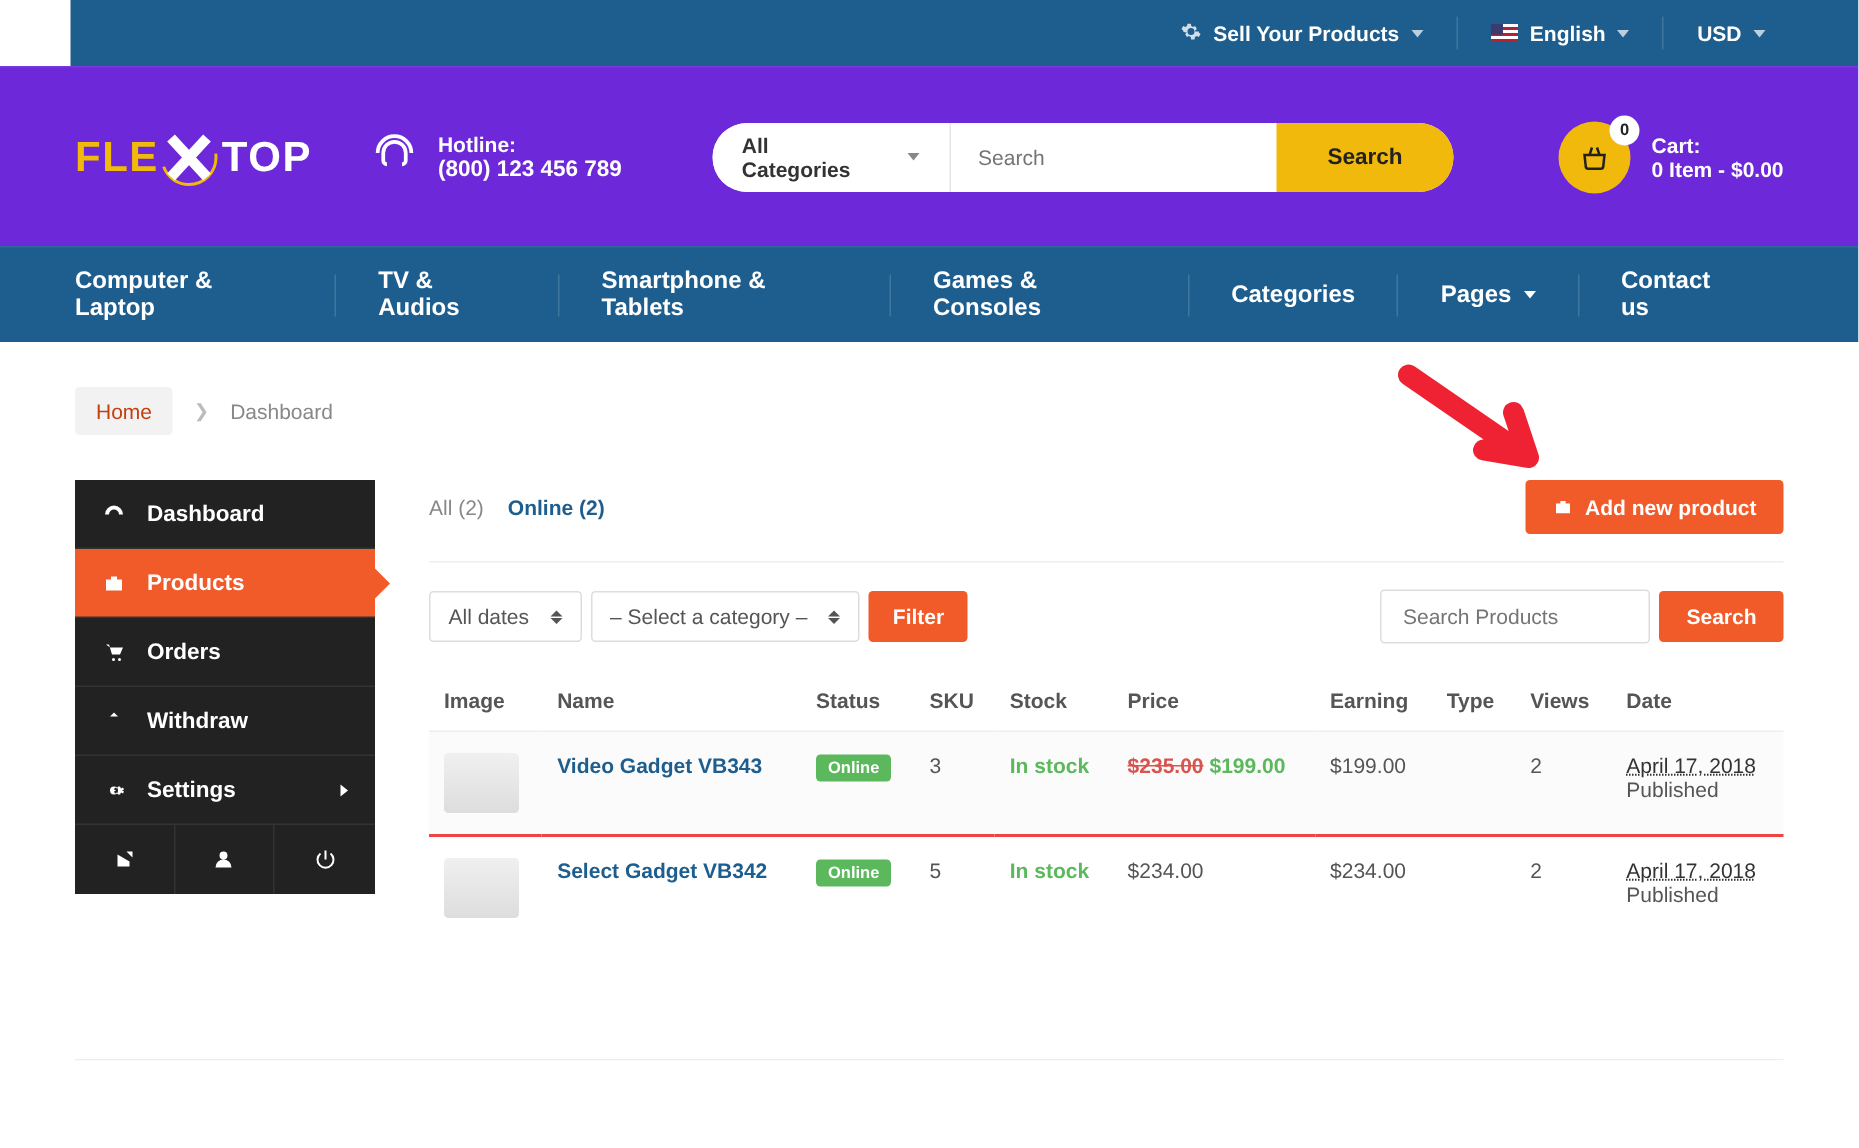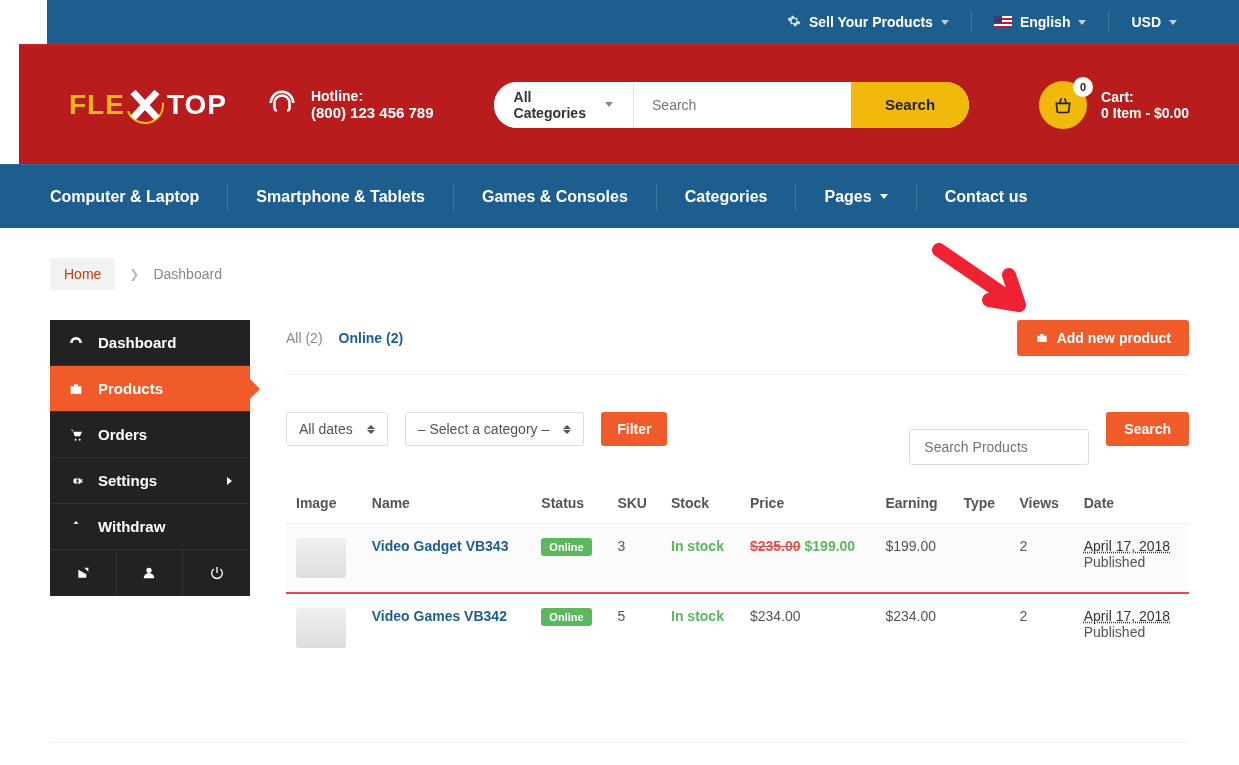--- a/index.html
+++ b/index.html
@@ -7,21 +7,21 @@
 
 .topbar { background: #1e5e8e; height: 44px; display: flex; justify-content: flex-end; align-items: center; padding: 0 40px; gap: 0; margin-left: 47px; }
 .topbar .item { display: flex; align-items: center; gap: 8px; color: #fff; font-size: 14px; font-weight: 600; padding: 0 22px; border-left: 1px solid rgba(255,255,255,0.15); height: 22px; cursor: pointer; }
 .topbar .item:first-child { border-left: none; }
 .chevron-down { display: inline-block; width: 0; height: 0; border-left: 4px solid transparent; border-right: 4px solid transparent; border-top: 5px solid rgba(255,255,255,0.7); }
 .gear-icon svg { width: 14px; height: 14px; fill: rgba(255,255,255,0.8); }
 .flag { width: 18px; height: 12px; background: linear-gradient(#b22234,#b22234); position: relative; display: inline-block; }
 .flag::before { content: ""; position: absolute; inset: 0; background: repeating-linear-gradient(0deg,#b22234 0 2px,#fff 2px 4px); }
 .flag::after { content: ""; position: absolute; top: 0; left: 0; width: 8px; height: 7px; background: #3c3b6e; }
 
-.header { background: #b91c1c; height: 120px; display: flex; align-items: center; padding: 17px 50px; gap: 40px; border-top: 1px solid rgba(255,255,255,0.08); margin-left: 19px; }
+.header { background: #6d28d9; height: 120px; display: flex; align-items: center; padding: 17px 50px; gap: 40px; border-top: 1px solid rgba(255,255,255,0.08); }
 .logo { display: flex; align-items: center; gap: 0; font-size: 28px; font-weight: 800; color: #fff; letter-spacing: 1px; }
 .logo .flex { color: #f0b90b; }
 .logo-x { width: 38px; height: 38px; position: relative; margin: 0 2px; }
 .logo-x svg { width: 40px; height: 50px; position: absolute; top: -6px; left: -2px; }
 .hotline { display: flex; align-items: center; gap: 14px; color: #fff; }
 .hotline-icon svg { width: 30px; height: 30px; stroke: #fff; fill: none; stroke-width: 2; }
 .hotline-text .label { font-size: 14px; font-weight: 700; }
 .hotline-text .number { font-size: 15px; font-weight: 700; }
 .searchbar { flex: 1; display: flex; height: 46px; background: #fff; border-radius: 30px; overflow: hidden; margin-left: 20px; }
 .searchbar .category { background: #fff; display: flex; align-items: center; padding: 0 20px; gap: 18px; border-right: 1px solid #e5e5e5; font-size: 14px; font-weight: 600; color: #333; cursor: pointer; }
@@ -56,28 +56,28 @@
 .sidebar-bottom-item:last-child { border-right: none; }
 .sidebar-bottom-item svg { width: 16px; height: 16px; fill: #fff; }
 
 .main { flex: 1; }
 .tabs-row { display: flex; align-items: center; justify-content: space-between; padding-bottom: 18px; border-bottom: 1px solid #eee; }
 .tabs { display: flex; gap: 16px; font-size: 14px; }
 .tabs .tab { color: #888; cursor: pointer; }
 .tabs .tab.active { color: #1e5e8e; font-weight: 600; }
 .add-btn { background: #f15a29; color: #fff; border: none; padding: 10px 18px; border-radius: 3px; font-size: 14px; font-weight: 600; display: flex; align-items: center; gap: 8px; cursor: pointer; }
 .add-btn svg { width: 14px; height: 14px; fill: #fff; }
-.filter-row { display: flex; align-items: center; gap: 17px; padding: 18px 0; }
+.filter-row { display: flex; align-items: center; gap: 6px; padding: 18px 0; }
 .select { border: 1px solid #ddd; border-radius: 3px; padding: 8px 12px; font-size: 14px; color: #555; display: flex; align-items: center; gap: 14px; cursor: pointer; }
 .select .updown { display: inline-flex; flex-direction: column; gap: 1px; }
 .select .updown::before, .select .updown::after { content: ""; width: 0; height: 0; border-left: 4px solid transparent; border-right: 4px solid transparent; }
 .select .updown::before { border-bottom: 4px solid #555; }
 .select .updown::after { border-top: 4px solid #555; }
 .filter-btn { background: #f15a29; color: #fff; border: none; padding: 9px 16px; border-radius: 3px; font-size: 14px; font-weight: 600; cursor: pointer; }
-.search-products { margin-left: auto; border: 1px solid #ddd; border-radius: 3px; padding: 9px 14px; font-size: 14px; width: 180px; margin-top: 36px; }
+.search-products { margin-left: auto; border: 1px solid #ddd; border-radius: 3px; padding: 9px 14px; font-size: 14px; width: 180px; }
 .search-btn { background: #f15a29; color: #fff; border: none; padding: 9px 18px; border-radius: 3px; font-size: 14px; font-weight: 600; cursor: pointer; }
 table { width: 100%; border-collapse: collapse; font-size: 14px; }
 th { text-align: left; padding: 12px 10px; color: #555; font-weight: 600; border-bottom: 1px solid #eee; }
 td { padding: 14px 10px; vertical-align: top; color: #555; }
 tbody tr:first-child td { background: #fbfbfb; }
 tbody tr:first-child { border-top: 1px solid #eee; border-bottom: 2px solid #ef4444; }
 .thumb { width: 50px; height: 40px; background: linear-gradient(#f0f0f0,#ddd); border-radius: 3px; display: block; }
 .product-name { color: #1e5e8e; font-weight: 600; cursor: pointer; }
 .status-badge { background: #5cb85c; color: #fff; font-size: 11px; font-weight: 700; padding: 3px 8px; border-radius: 3px; }
 .in-stock { color: #5cb85c; font-weight: 700; }
@@ -151,20 +151,21 @@
     </div>
     <div class="cart-text">
       <div class="label">Cart:</div>
       <div class="value">0 Item - $0.00</div>
     </div>
   </div>
 </div>
 
 <div class="main-nav">
   <a>Computer &amp; Laptop</a>
+  <a>TV &amp; Audios</a>
   <a>Smartphone &amp; Tablets</a>
   <a>Games &amp; Consoles</a>
   <a>Categories</a>
   <a>
       <span>Pages</span>
       <span class="caret"></span>
     </a>
   <a>Contact us</a>
 </div>
 
@@ -190,30 +191,30 @@
       <span>Products</span>
     </div>
     <div class="sidebar-item">
       <svg viewBox="0 0 24 24">
           <path d="M4 4h3l3 10h8l3-7H8M10 19a1.5 1.5 0 103 0 1.5 1.5 0 00-3 0zm6 0a1.5 1.5 0 103 0 1.5 1.5 0 00-3 0z"></path>
         </svg>
       <span>Orders</span>
     </div>
     <div class="sidebar-item">
       <svg viewBox="0 0 24 24">
+          <path d="M12 3v12M8 7l4-4 4 4M4 19h16"></path>
+        </svg>
+      <span>Withdraw</span>
+    </div>
+    <div class="sidebar-item">
+      <svg viewBox="0 0 24 24">
           <path d="M12 8a4 4 0 100 8 4 4 0 000-8zm8 4l2 1-1 2-2-1-1 2h-2l-1-2-2 1-1-2 2-1-2-1 1-2 2 1 1-2h2l1 2 2-1 1 2-2 1z"></path>
         </svg>
       <span>Settings</span>
       <span class="chevron-right"></span>
-    </div>
-    <div class="sidebar-item">
-      <svg viewBox="0 0 24 24">
-          <path d="M12 3v12M8 7l4-4 4 4M4 19h16"></path>
-        </svg>
-      <span>Withdraw</span>
     </div>
     <div class="sidebar-bottom">
       <div class="sidebar-bottom-item">
         <svg viewBox="0 0 24 24">
             <path d="M14 4h6v6M20 4l-9 9M5 7v12h12v-5"></path>
           </svg>
       </div>
       <div class="sidebar-bottom-item">
         <svg viewBox="0 0 24 24">
             <path d="M12 12a4 4 0 100-8 4 4 0 000 8zm-8 8a8 8 0 0116 0H4z"></path>
@@ -288,21 +289,21 @@
           <td class="type-icon"><svg viewBox="0 0 24 24">
                 <path d="M3 6h18M3 12h18M3 18h18"></path>
               </svg></td>
           <td>2</td>
           <td class="date"><span class="link">April 17, 2018</span><br><span>Published</span></td>
         </tr>
         <tr>
           <td>
               <span class="thumb"></span>
             </td>
-          <td><span class="product-name">Video Games VB342</span></td>
+          <td><span class="product-name">Select Gadget VB342</span></td>
           <td><span class="status-badge">Online</span></td>
           <td>5</td>
           <td><span class="in-stock">In stock</span></td>
           <td>$234.00</td>
           <td>$234.00</td>
           <td class="type-icon"><svg viewBox="0 0 24 24">
                 <path d="M3 6h18M3 12h18M3 18h18"></path>
               </svg></td>
           <td>2</td>
           <td class="date"><span class="link">April 17, 2018</span><br><span>Published</span></td>

